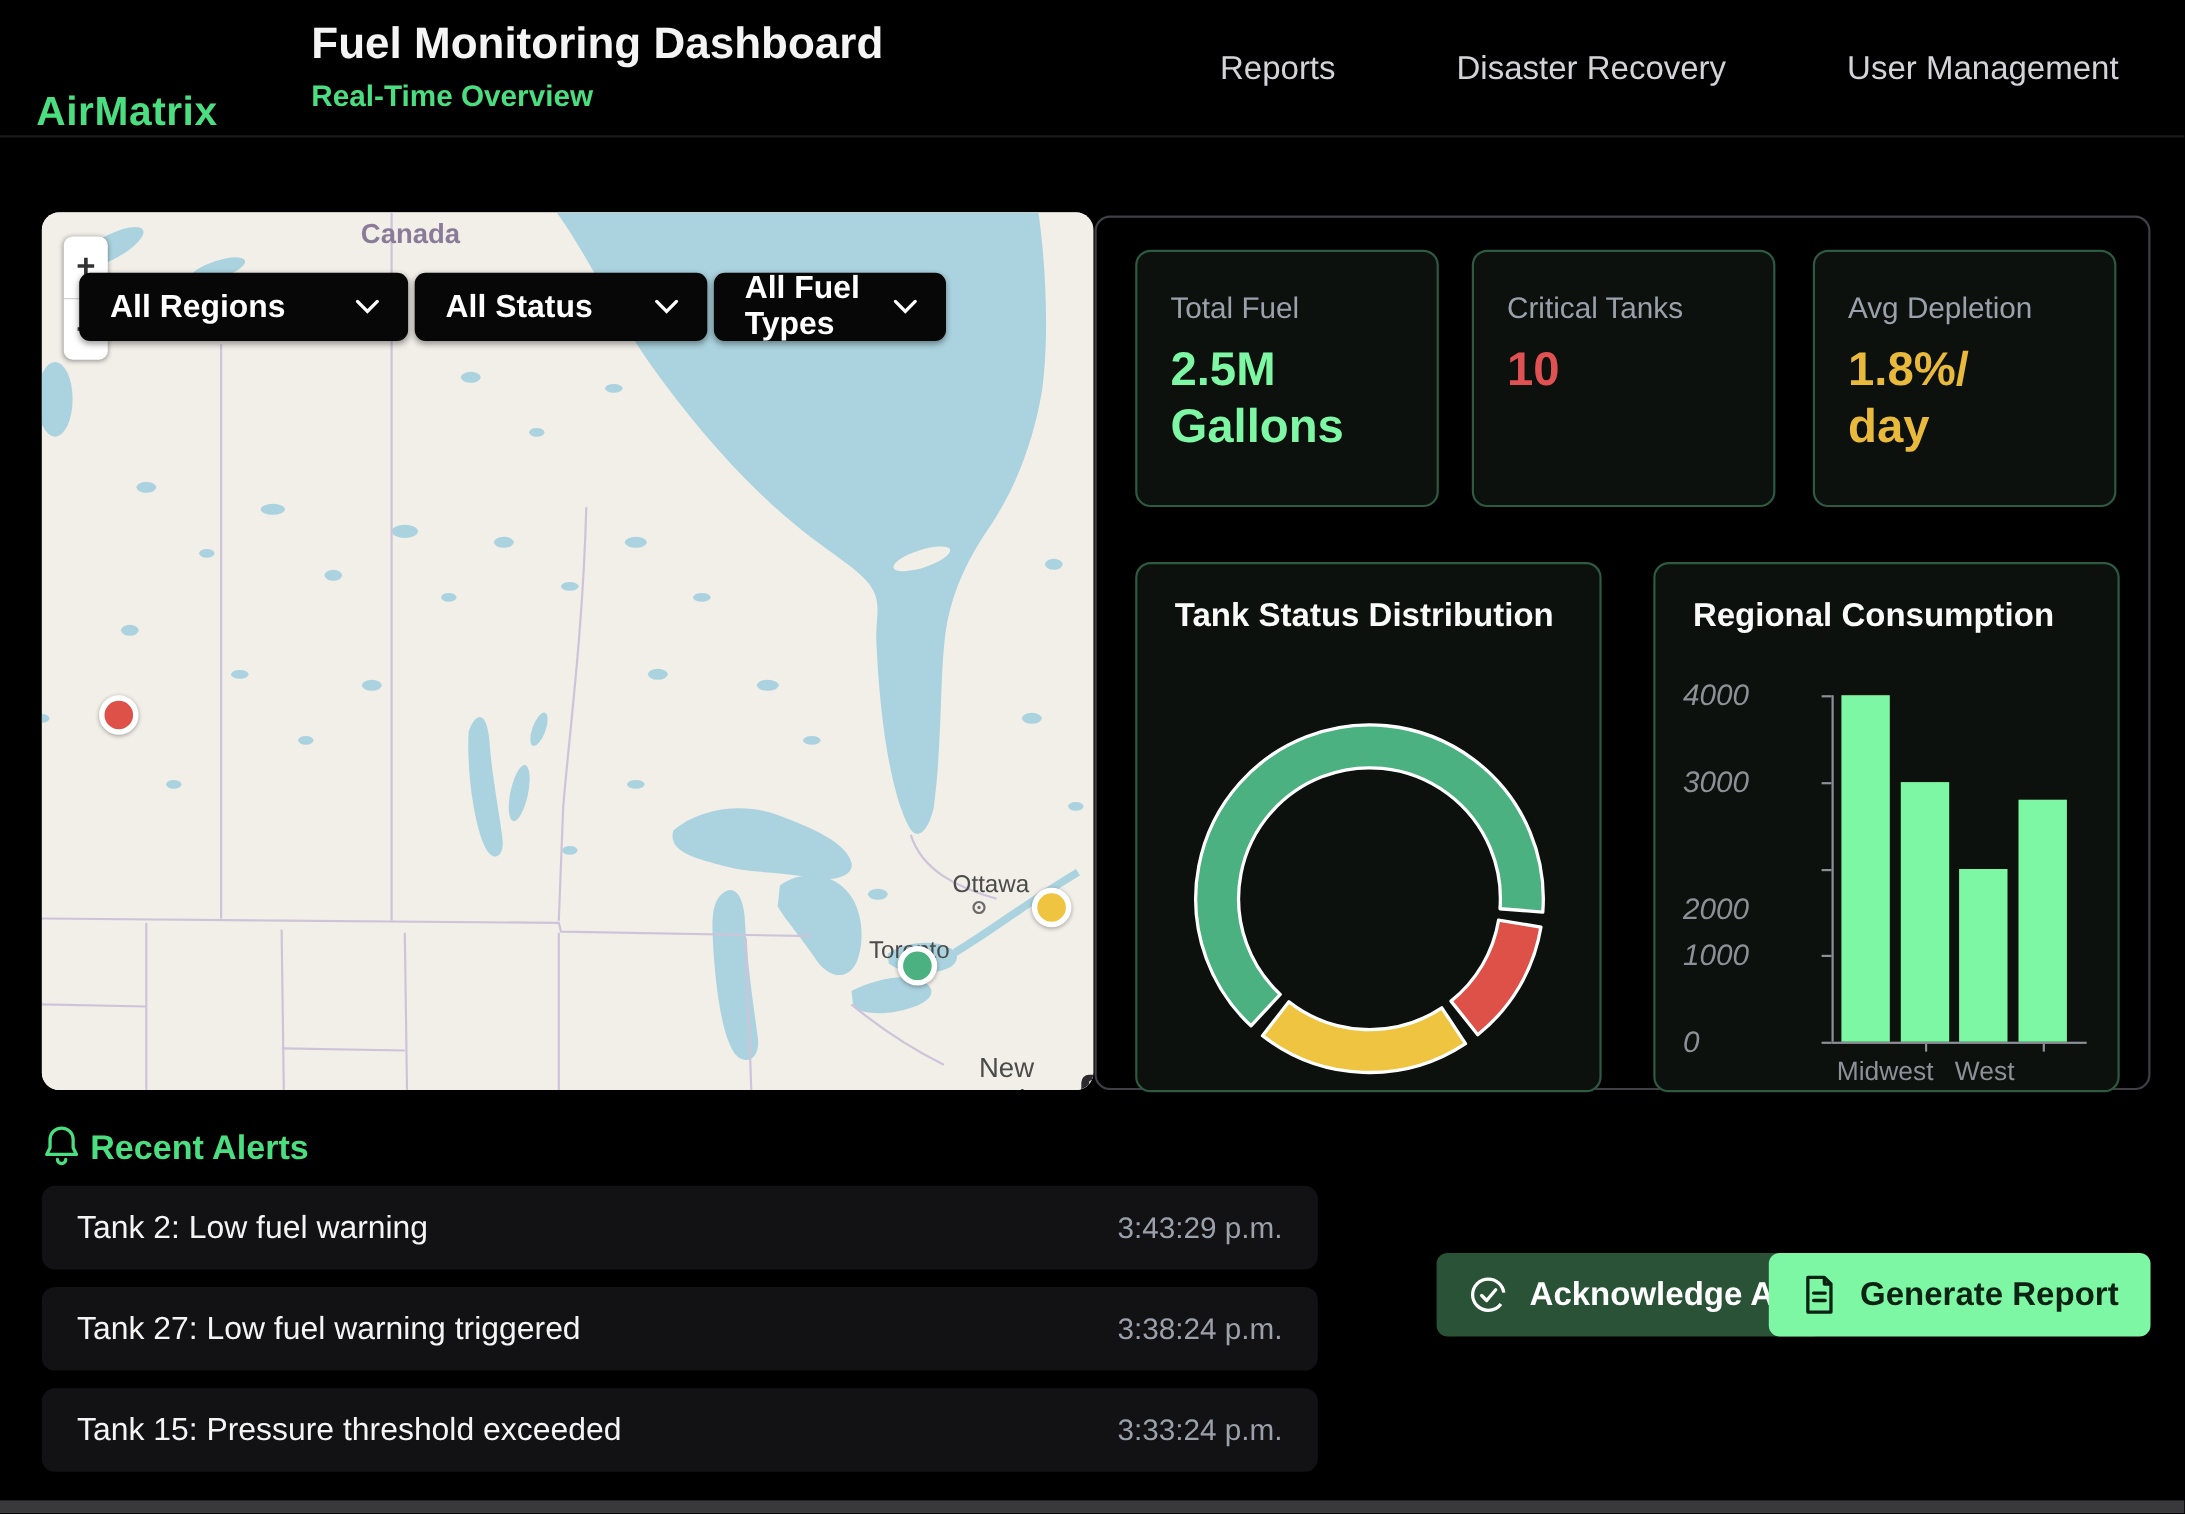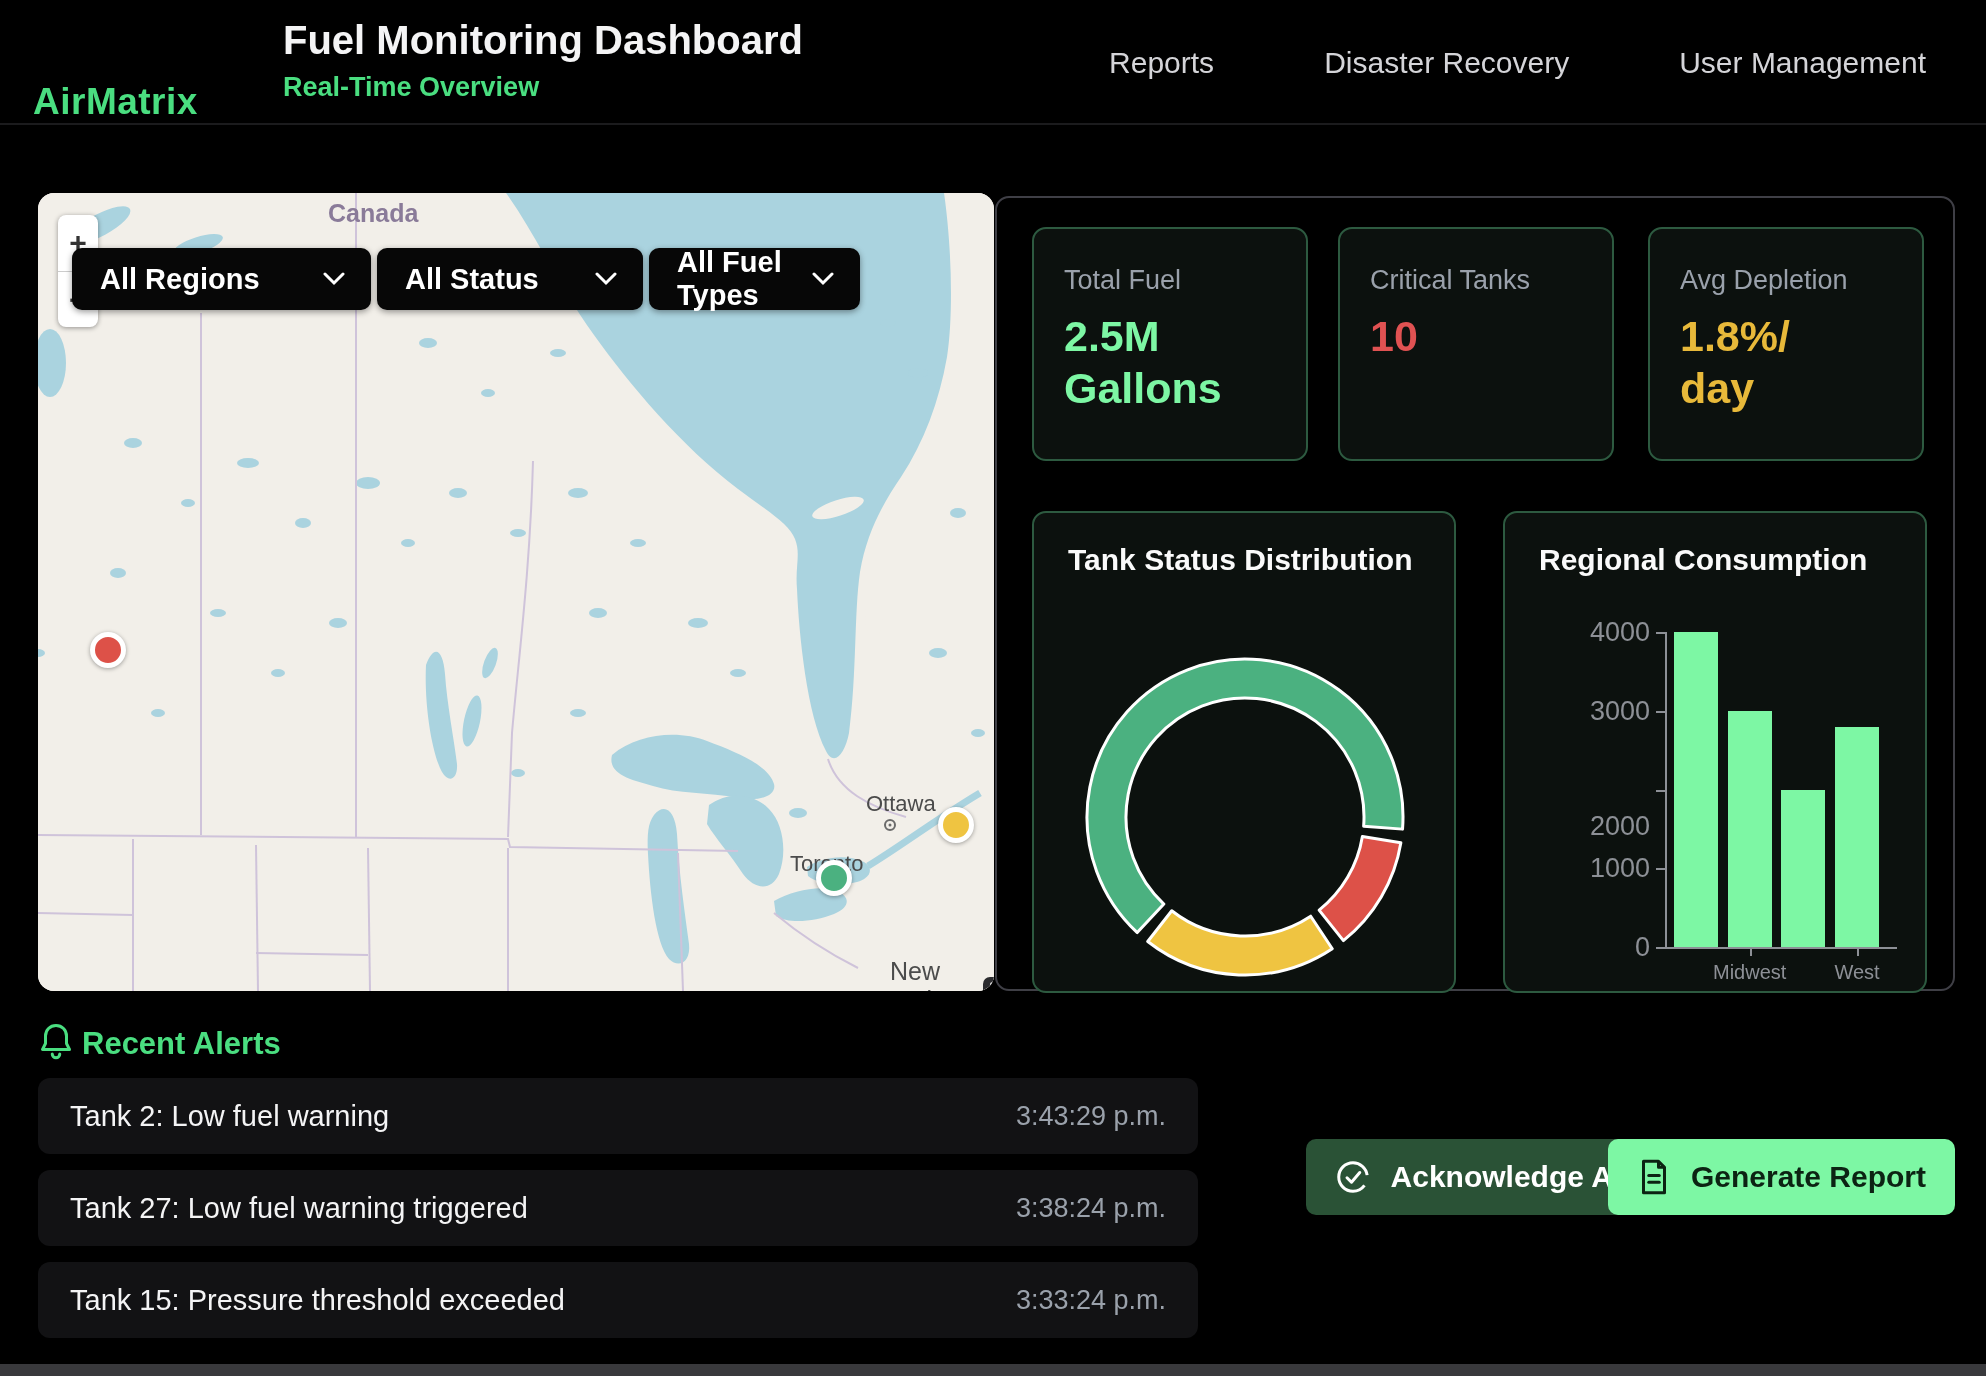--- a/index.html
+++ b/index.html
@@ -35,22 +35,22 @@
 
   
   .right-panel { position:absolute; left:995px; top:196px; width:960px; height:795px; border:2px solid #3f3f46; border-radius:14px; background:#000; }
   .stat-card { position:absolute; top:29px; width:276px; height:234px; background:#0c110e; border:2px solid #2d5a40; border-radius:14px; padding:36px 30px; }
   .stat-card .s-label { font-size:27px; color:#9aa1ab; margin-bottom:14px; }
   .stat-card .s-value { font-size:43px; font-weight:bold; line-height:1.22; word-spacing:100vw; }
   .chart-card { position:absolute; top:313px; width:424px; height:482px; background:#0c110e; border:2px solid #2d5a40; border-radius:14px; }
   .chart-title { position:absolute; left:34px; top:30px; font-size:30px; font-weight:bold; color:#fafafa; }
 
   
-  .yaxis-label { position:absolute; width:120px; text-align:right; font-size:27px; color:#8d9096; }
-  .xaxis-label { position:absolute; width:160px; text-align:center; font-size:20px; color:#8d9096; }
+  .yaxis-label { position:absolute; width:120px; text-align:left; font-size:27px; color:#8d9096;font-style:italic; }
+  .xaxis-label { position:absolute; width:160px; font-size:24px; color:#8d9096; }
   .bar { position:absolute; width:44px; background:#7df7a4; }
   .axis-line { position:absolute; background:#8d9096; }
 
   
   .alerts-heading { position:absolute; left:82px; top:1026px; font-size:31px; font-weight:bold; color:#4ade80; }
   .bell { position:absolute; left:38px; top:1022px; width:36px; height:40px; }
   .alert-row { position:absolute; left:38px; width:1160px; height:76px; background:#121214; border-radius:12px; display:flex; align-items:center; justify-content:space-between; padding:0 32px; }
   .alert-text { font-size:29px; color:#f4f4f5; }
   .alert-time { font-size:27px; color:#9aa1ab; }
 

